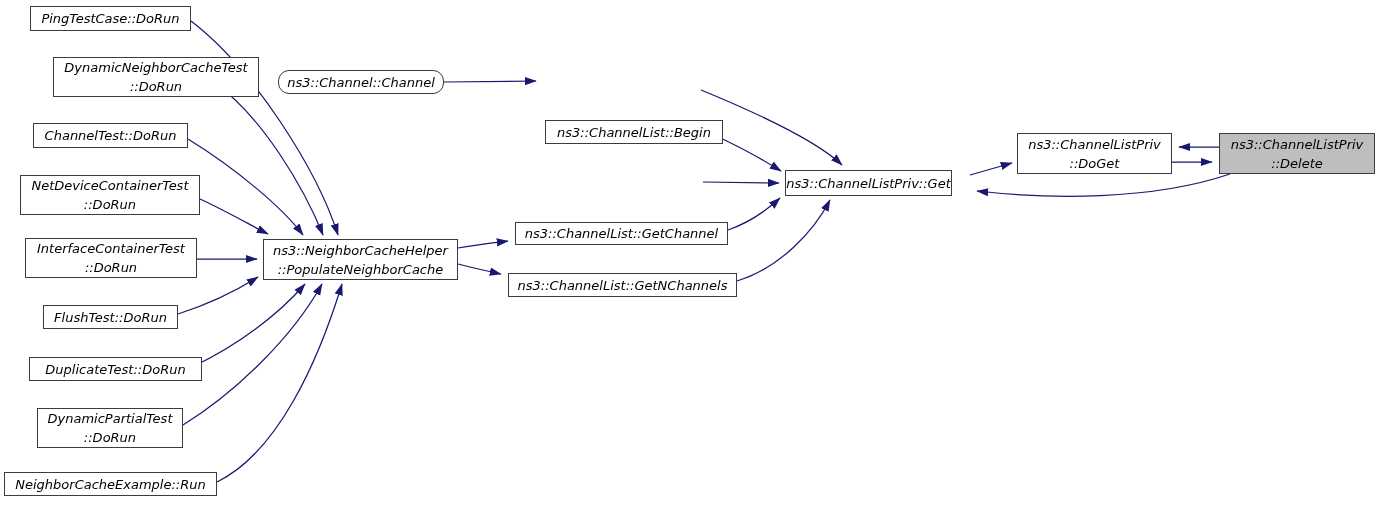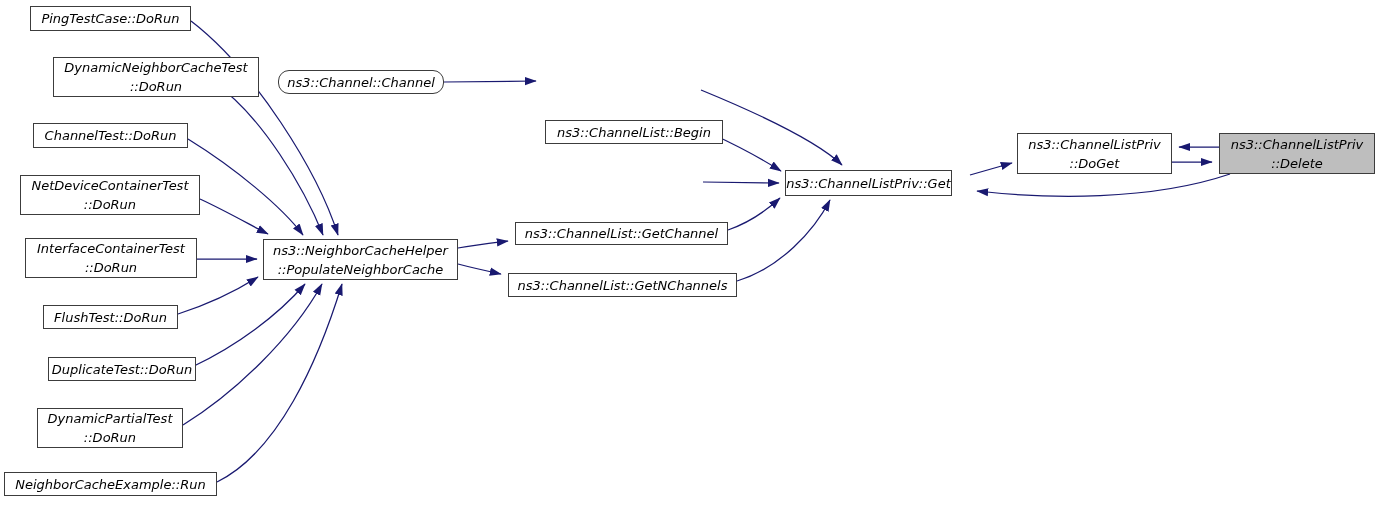--- a/index.html
+++ b/index.html
@@ -95,21 +95,21 @@
   <div class="node" style="left:33px; top:123px; width:155px; height:25px;">ChannelTest::DoRun</div>
 
   <div class="node" style="left:20px; top:175px; width:180px; height:40px;">NetDeviceContainerTest
 ::DoRun</div>
 
   <div class="node" style="left:25px; top:238px; width:172px; height:40px;">InterfaceContainerTest
 ::DoRun</div>
 
   <div class="node" style="left:43px; top:305px; width:135px; height:24px;text-align:center;">FlushTest::DoRun</div>
 
-  <div class="node" style="left:29px; top:357px; width:148px; height:24px;margin-left:19px;">DuplicateTest::DoRun</div>
+  <div class="node" style="left:29px; top:357px; width:173px; height:24px;">DuplicateTest::DoRun</div>
 
   <div class="node" style="left:37px; top:408px; width:146px; height:40px;">DynamicPartialTest
 ::DoRun</div>
 
   <div class="node" style="left:4px; top:472px; width:213px; height:24px;">NeighborCacheExample::Run</div>
 
   <div class="node" style="left:263px; top:239px; width:195px; height:41px;">ns3::NeighborCacheHelper
 ::PopulateNeighborCache</div>
 
   <div class="node" style="left:278px; top:70px; width:166px; height:24px;border-radius:11px;">ns3::Channel::Channel</div>

